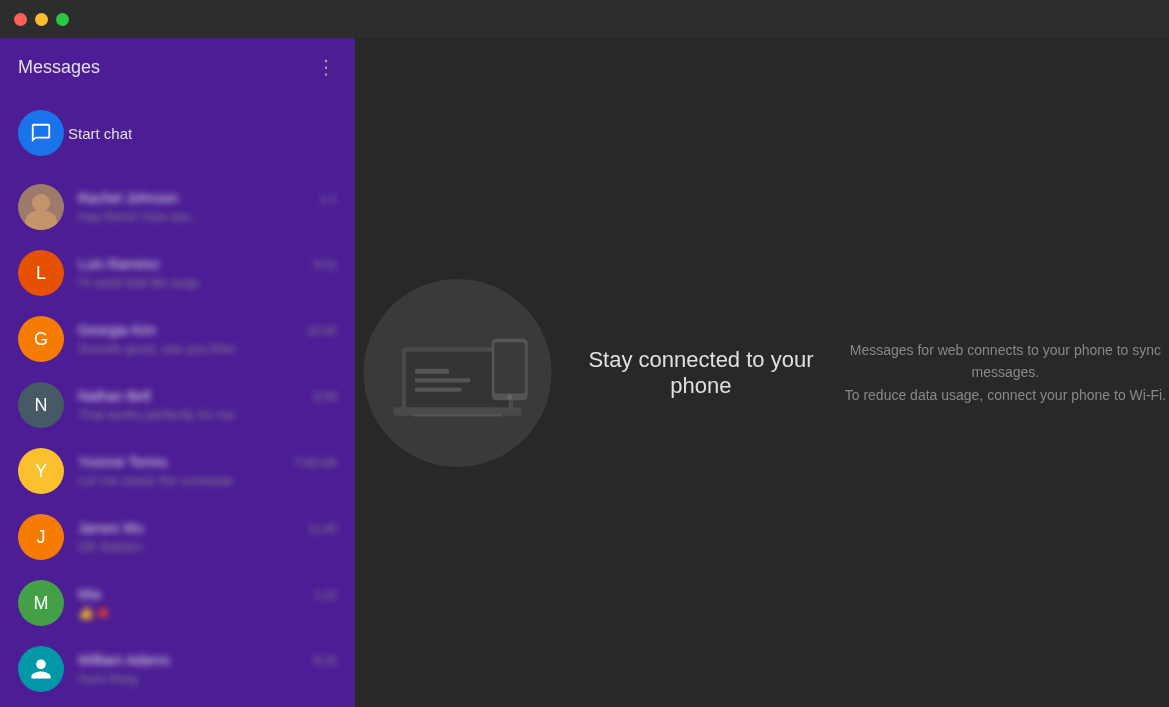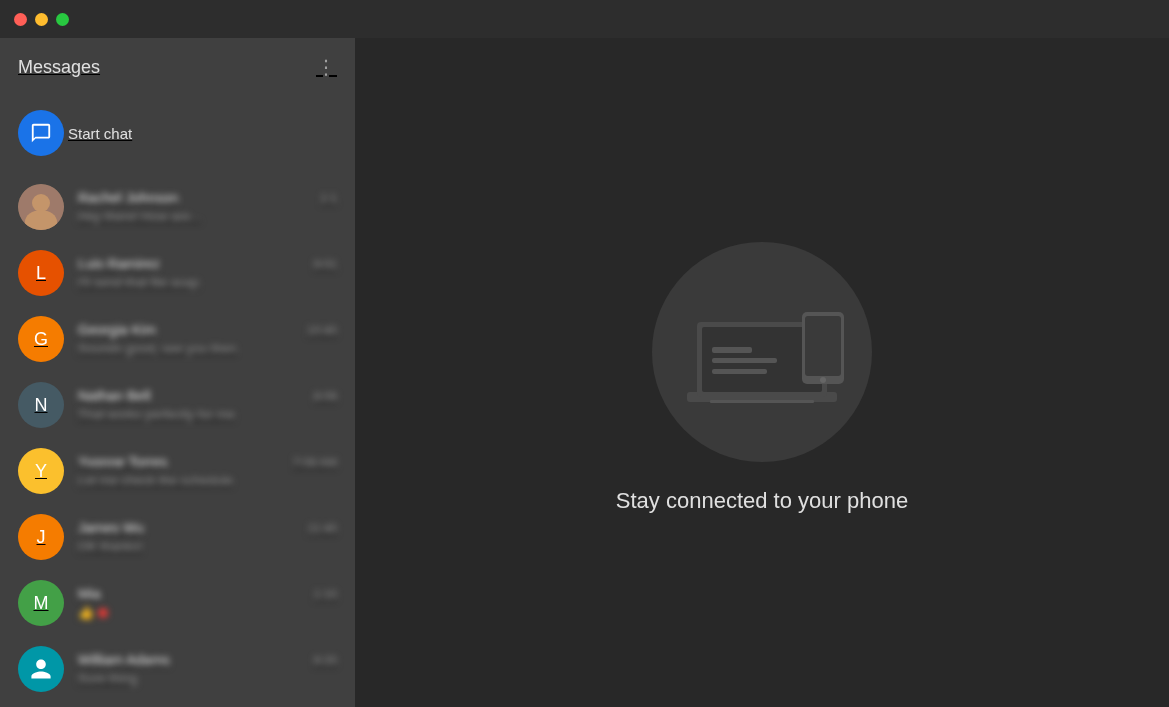--- a/index.html
+++ b/index.html
@@ -39,26 +39,25 @@
     
     .app-body {
       display: flex;
       flex: 1;
       overflow: hidden;
     }
 
     
     .sidebar {
       width: 355px;
-      background: #404040;
+      background: #4c1d95;
       display: flex;
       flex-direction: column;
       flex-shrink: 0;
       position: relative;
-      text-decoration: underline;
     }
 
     .sidebar-header {
       height: 58px;
       display: flex;
       align-items: center;
       justify-content: space-between;
       padding: 0 18px;
       flex-shrink: 0;
     }
@@ -200,21 +199,21 @@
       background: #e53935;
       border-radius: 50%;
       flex-shrink: 0;
     }
 
     
     .main-panel {
       flex: 1;
       background: #282828;
       display: flex;
-      flex-direction: column;
+      flex-direction: row;
       align-items: center;
       justify-content: center;
       gap: 16px;
     }
 
     
     .illustration {
       width: 240px;
       height: 240px;
     }
@@ -407,16 +406,20 @@
       <rect x="160" y="80" width="42" height="72" rx="5" fill="#555"></rect>
       <rect x="163" y="84" width="36" height="60" rx="3" fill="#3a3a3a"></rect>
 
       <circle cx="181" cy="148" r="3" fill="#666"></circle>
 
       <rect x="68" y="168" width="104" height="3" rx="1" fill="#555"></rect>
     </svg>
 
     <div class="main-title">Stay connected to your phone</div>
 
+    <div class="main-subtitle">
+      <span>Messages for web connects to your phone to sync messages.</span><br>
+      <span>To reduce data usage, connect your phone to Wi-Fi.</span>
+    </div>
 
   </div>
 
 </div>
 
 </body></html>

